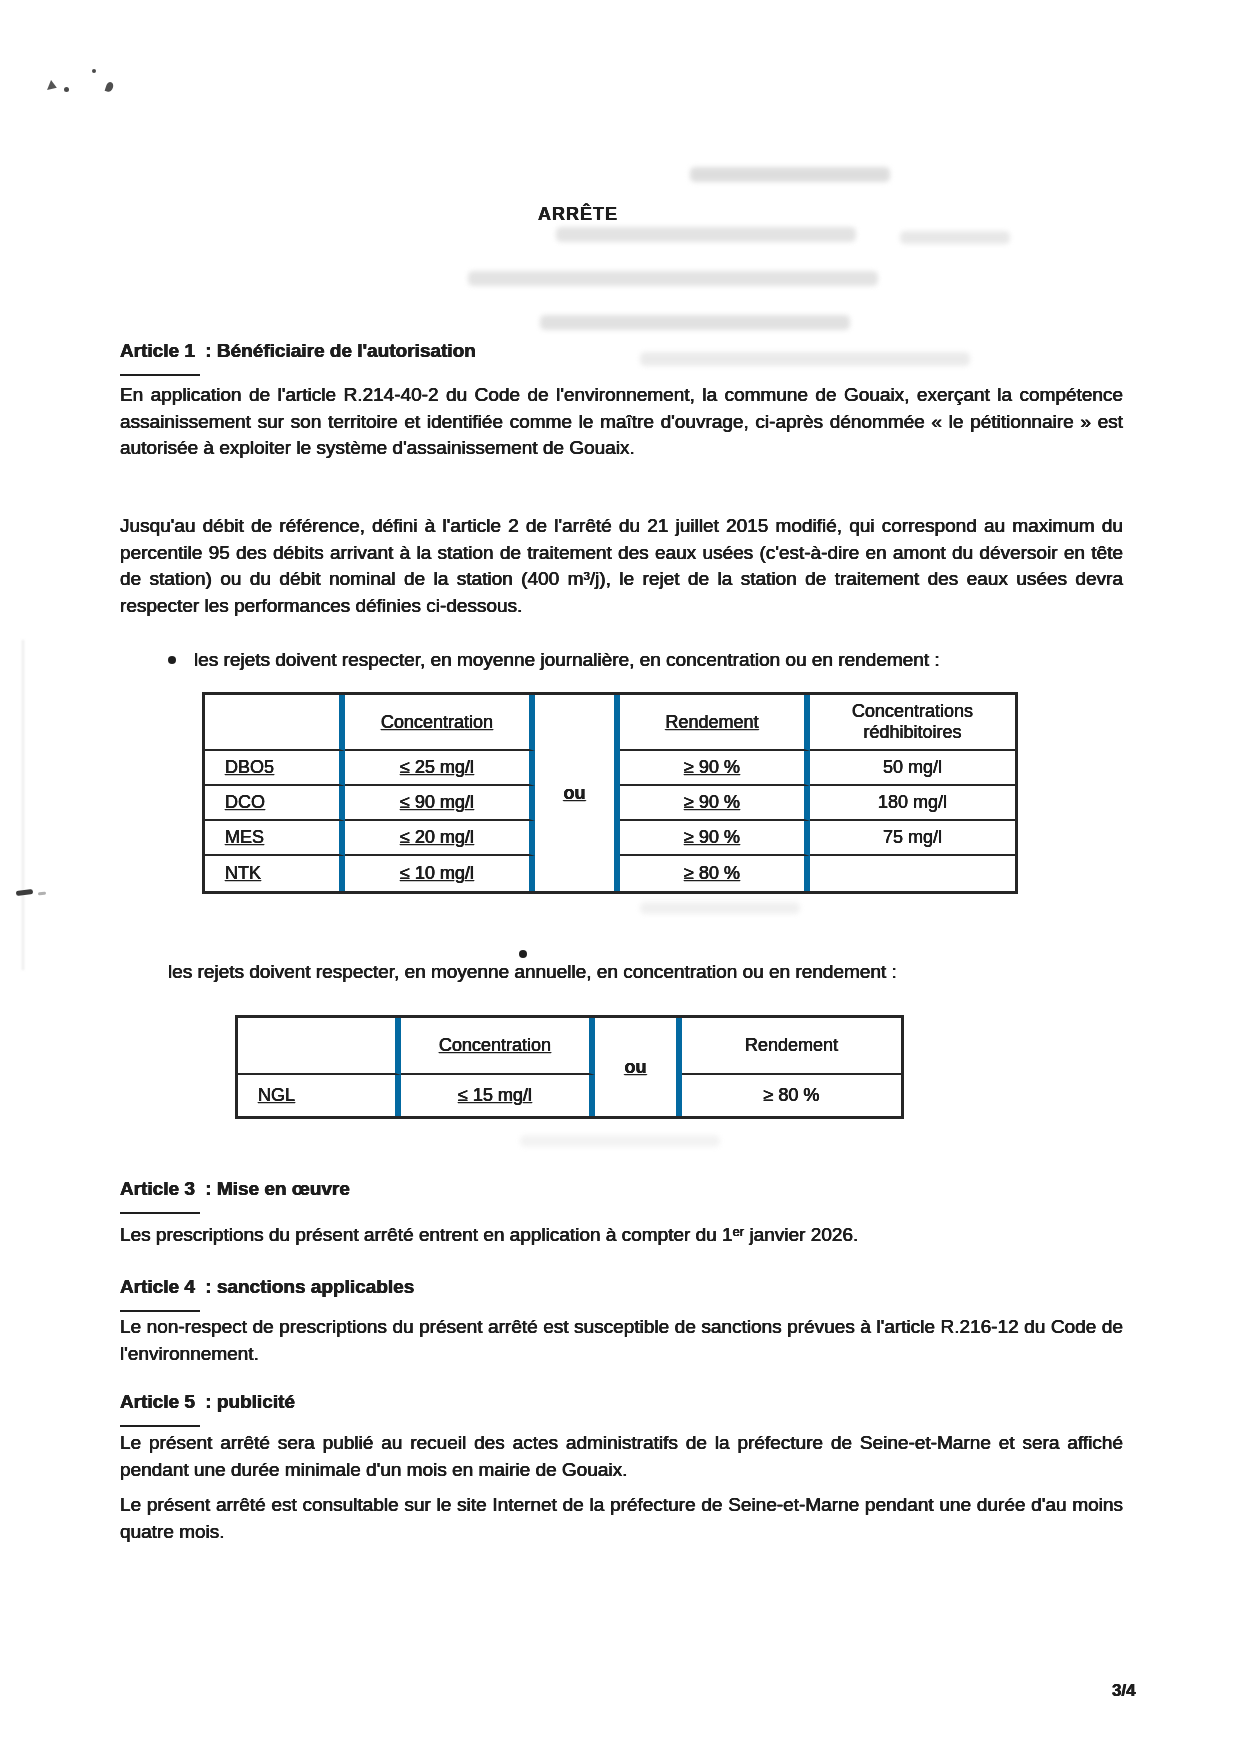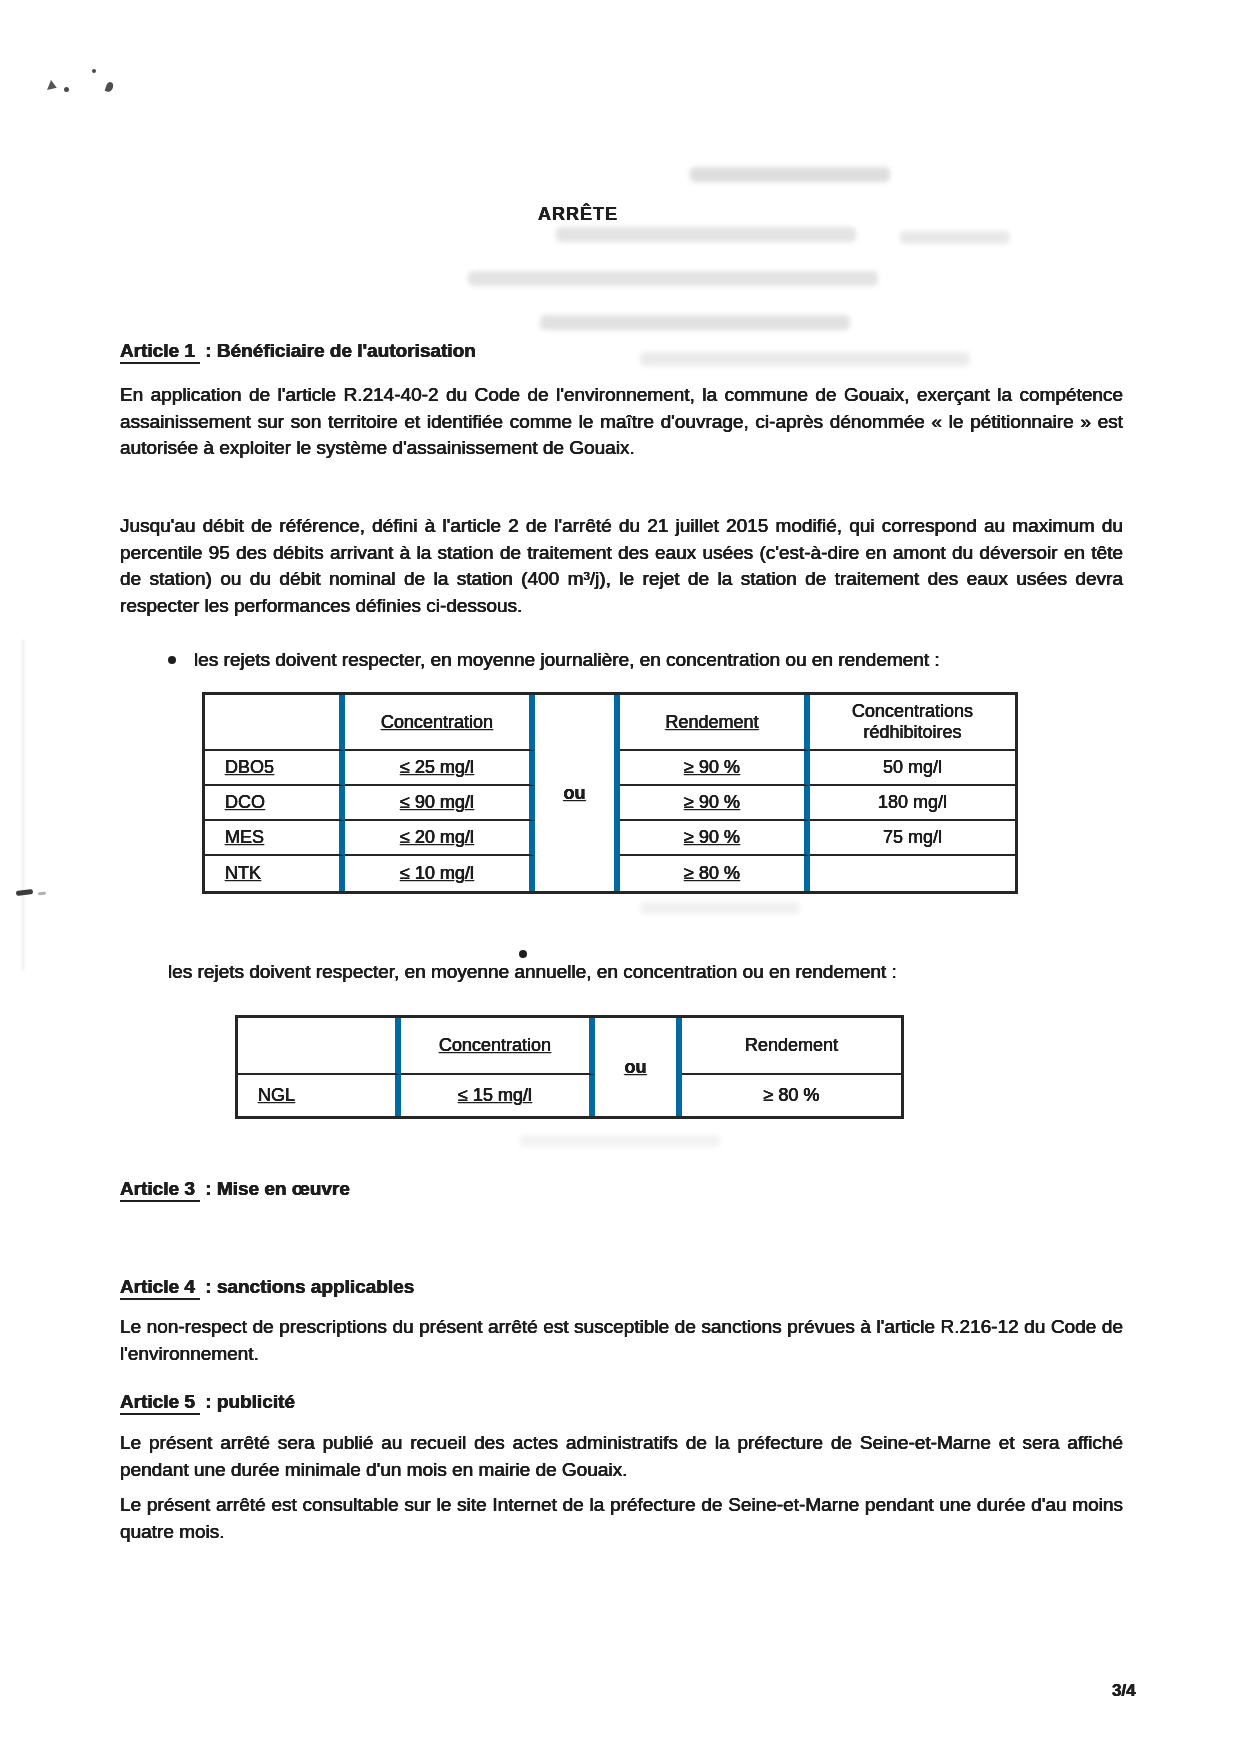--- a/index.html
+++ b/index.html
@@ -15,21 +15,21 @@
   }
   .doc-title{
     position:absolute;left:538px;top:165px;
     font-size:18px;font-weight:bold;letter-spacing:1px;margin-top:39px;
   }
   .heading{
     position:absolute;left:120px;
     font-size:19px;font-weight:bold;
     white-space:nowrap;
   }
-  .heading .u{border-bottom:2.5px solid #1e1e1e;padding-right:5px;padding-bottom:1px;}
+  .heading .u{border-bottom:2.5px solid #1e1e1e;padding-right:5px;padding-bottom:13px;}
   .sep{white-space:pre;}
   .para{
     position:absolute;left:120px;width:1003px;
     font-size:19px;line-height:26.5px;
     text-align:justify;
   }
   .bullet-line{
     position:absolute;left:168px;
     display:flex;align-items:baseline;
     font-size:19px;line-height:27px;
@@ -152,20 +152,21 @@
     <div class="cell bb">Rendement</div>
 
     <div class="cell param br">NGL</div>
     <div class="cell br">≤ 15 mg/l</div>
     <div class="cell">≥ 80 %</div>
   </div>
 
   <div class="heading" style="top:1178px;">
     <span class="u">Article 3</span><span class="sep"> : </span><span>Mise en œuvre</span>
   </div>
+  <div class="para" style="top:1222px;">Les prescriptions du présent arrêté entrent en application à compter du 1ᵉʳ janvier 2026.</div>
 
   <div class="heading" style="top:1276px;">
     <span class="u">Article 4</span><span class="sep"> : </span><span>sanctions applicables</span>
   </div>
   <div class="para" style="top:1314px;">Le non-respect de prescriptions du présent arrêté est susceptible de sanctions prévues à l'article R.216-12 du Code de l'environnement.</div>
 
   <div class="heading" style="top:1391px;">
     <span class="u">Article 5</span><span class="sep"> : </span><span>publicité</span>
   </div>
   <div class="para" style="top:1430px;">Le présent arrêté sera publié au recueil des actes administratifs de la préfecture de Seine-et-Marne et sera affiché pendant une durée minimale d'un mois en mairie de Gouaix.</div>

